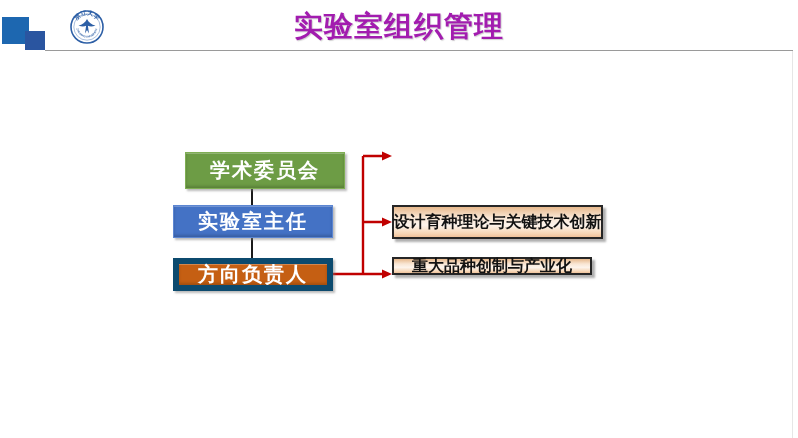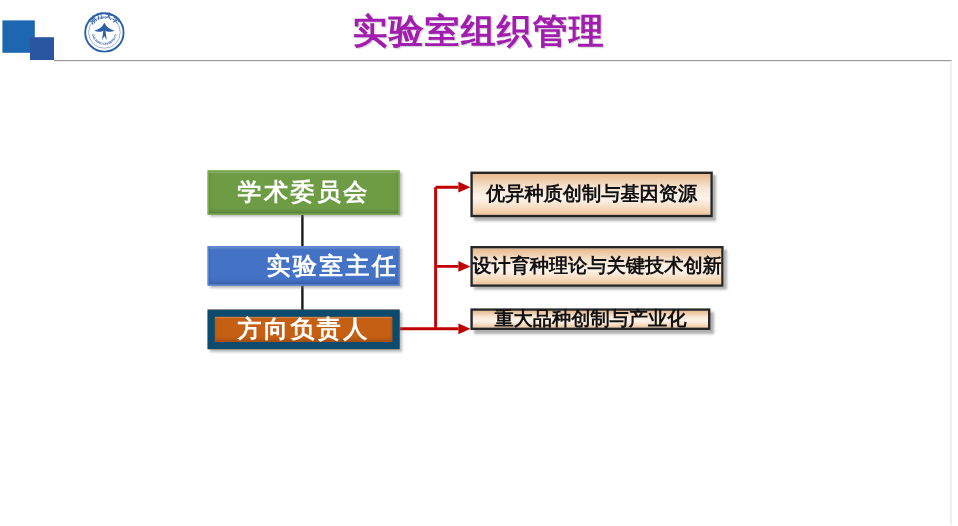--- a/index.html
+++ b/index.html
@@ -32,22 +32,22 @@
   .lnode{
     position:absolute;left:173px;width:160px;z-index:2;
     display:flex;align-items:center;justify-content:center;
     color:#ffffff;font-weight:bold;font-size:20px;letter-spacing:2px;
     box-sizing:border-box;
     box-shadow:2px 2px 2px rgba(120,120,120,0.5),
                inset 0 1px 0 rgba(255,255,255,0.25),
                inset 0 -2px 3px rgba(0,0,0,0.18);
     white-space:nowrap;
   }
-  .lnode-1{top:142px;height:37px;background:#6d9c45;border:1px solid #7fae54;}
-  .lnode-2{top:205px;height:33px;background:#4472c5;border:1px solid #5c86d2;justify-content:flex-end;}
+  .lnode-1{top:152px;height:37px;background:#6d9c45;border:1px solid #7fae54;margin-left:12px;}
+  .lnode-2{top:205px;height:33px;background:#4472c5;border:1px solid #5c86d2;}
   .lnode-3{top:258px;height:33px;background:#c55f13;border:6px solid #0c4a6e;}
 
   
   .rnode{
     position:absolute;left:392px;z-index:2;
     display:flex;align-items:center;justify-content:center;
     color:#121212;font-weight:bold;font-size:16px;
     box-sizing:border-box;
     border:2px solid #262626;
     background:linear-gradient(180deg,#e7b98d 0%,#f9e6d4 35%,#fdf4ec 60%,#f6d6b6 88%,#f0c29a 100%);
@@ -102,23 +102,20 @@
   <div class="lnode lnode-1">
     <span>学术委员会</span>
   </div>
   <div class="lnode lnode-2">
     <span>实验室主任</span>
   </div>
   <div class="lnode lnode-3">
     <span>方向负责人</span>
   </div>
 
-  <div class="rnode rnode-1">
-    <span>优异种质创制与基因资源</span>
-  </div>
   <div class="rnode rnode-2">
     <span>设计育种理论与关键技术创新</span>
   </div>
   <div class="rnode rnode-3">
     <span>重大品种创制与产业化</span>
   </div>
 
 </div>
 
 </body></html>

